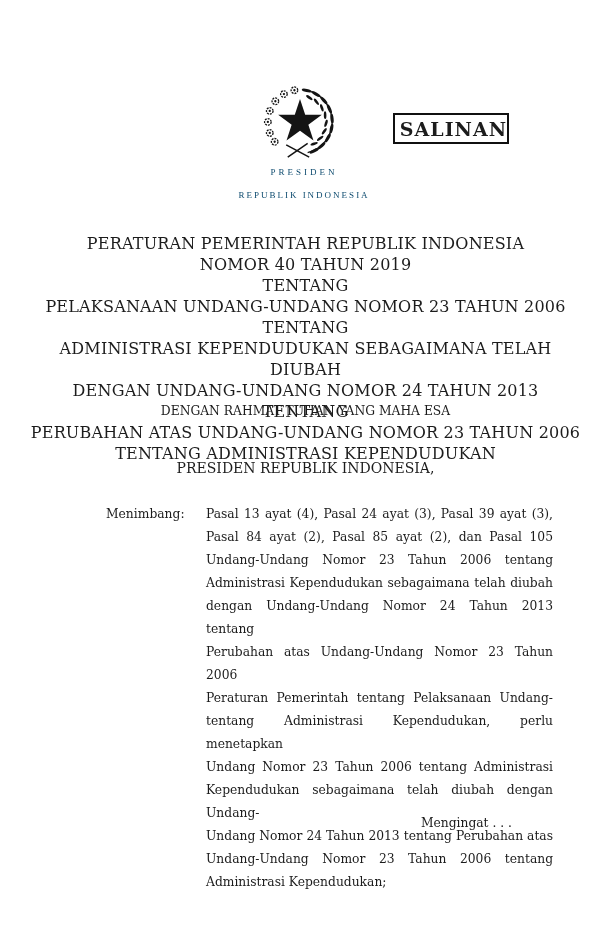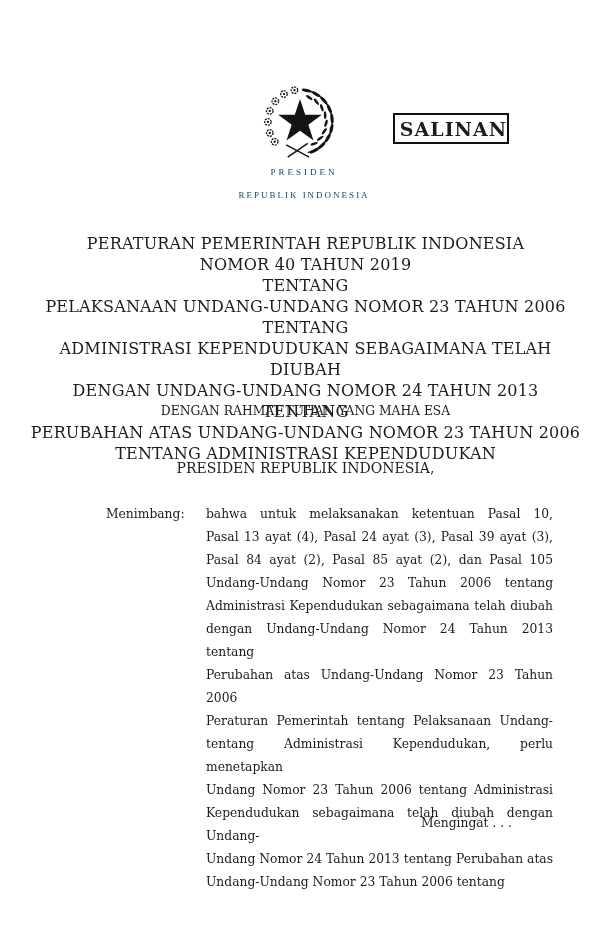--- a/index.html
+++ b/index.html
@@ -121,31 +121,31 @@
     </div>
 
   <div class="motto">DENGAN RAHMAT TUHAN YANG MAHA ESA</div>
 
   <div class="authority">PRESIDEN REPUBLIK INDONESIA,</div>
 
   <div class="menimbang">
     <div class="label">Menimbang:</div>
     <div class="lines">
 
-    <div class="just">bahwa untuk melaksanakan ketentuan Pasal 10,</div>
         <div class="just">Pasal 13 ayat (4), Pasal 24 ayat (3), Pasal 39 ayat (3),</div>
         <div class="just">Pasal 84 ayat (2), Pasal 85 ayat (2), dan Pasal 105</div>
         <div class="just">Undang-Undang Nomor 23 Tahun 2006 tentang</div>
         <div class="just">Administrasi Kependudukan sebagaimana telah diubah</div>
         <div class="just">dengan Undang-Undang Nomor 24 Tahun 2013 tentang</div>
         <div class="just">Perubahan atas Undang-Undang Nomor 23 Tahun 2006</div>
         <div class="just">Peraturan Pemerintah tentang Pelaksanaan Undang-</div>
         <div class="just">tentang Administrasi Kependudukan, perlu menetapkan</div>
         <div class="just">Undang Nomor 23 Tahun 2006 tentang Administrasi</div>
         <div class="just">Kependudukan sebagaimana telah diubah dengan Undang-</div>
         <div class="just">Undang Nomor 24 Tahun 2013 tentang Perubahan atas</div>
         <div class="just">Undang-Undang Nomor 23 Tahun 2006 tentang</div>
+        <div class="just">Administrasi Kependudukan;</div>
       </div>
   </div>
 
   <div class="mengingat">Mengingat . . .</div>
 
 </div>
 
 </body></html>

